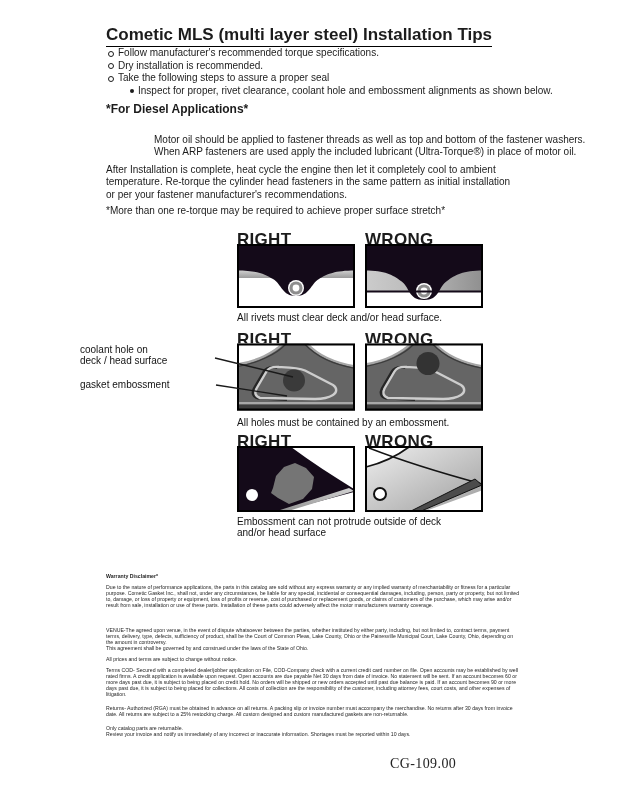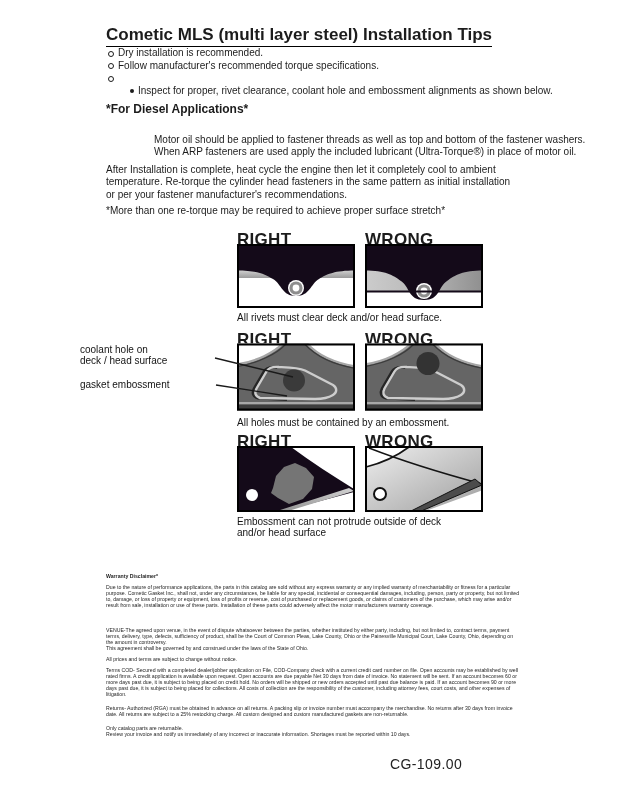--- a/index.html
+++ b/index.html
@@ -36,38 +36,39 @@
   .dg-label{font-size:17px;font-weight:700;width:118px;letter-spacing:.3px;}
   .dg-box{width:118px;height:64px;}
   .dg-box svg{display:block;width:100%;height:100%;}
   .dg-caption{font-size:10px;line-height:11px;color:#141414;}
 
   .callout{font-size:10px;line-height:11.2px;text-align:left;width:132px;color:#141414;}
 
   .legal{font-size:5.2px;line-height:6px;width:415px;color:#262626;left:106px;}
   .legal-heading{font-weight:700;}
 
-  .footer-code{left:390px;top:756px;font-size:14px;letter-spacing:.4px;color:#222;}
+  .footer-code{left:390px;top:756px;font-size:14px;letter-spacing:.4px;color:#222;font-family:Liberation Serif, serif;}
 </style>
 </head>
 <body>
 
 <div class="abs page-title">Cometic MLS (multi layer steel) Installation Tips</div>
 
 <div class="abs bullets">
   <div class="b-row">
     <span class="marker-open"></span>
-    <span>Dry installation is recommended.</span>
+    <span>Follow manufacturer's recommended torque specifications.</span>
   </div>
   <div class="b-row">
     <span class="marker-open"></span>
-    <span>Follow manufacturer's recommended torque specifications.</span>
+    <span>Dry installation is recommended.</span>
   </div>
   <div class="b-row">
     <span class="marker-open"></span>
+    <span>Take the following steps to assure a proper seal</span>
   </div>
   <div class="b-row sub">
     <span class="marker-dot"></span>
     <span>Inspect for proper, rivet clearance, coolant hole and embossment alignments as shown below.</span>
   </div>
 </div>
 
 <div class="abs section-heading">*For Diesel Applications*</div>
 <div class="abs body-para p1 preline">Motor oil should be applied to fastener threads as well as top and bottom of the fastener washers.
 When ARP fasteners are used apply the included lubricant (Ultra-Torque®) in place of motor oil.</div>

